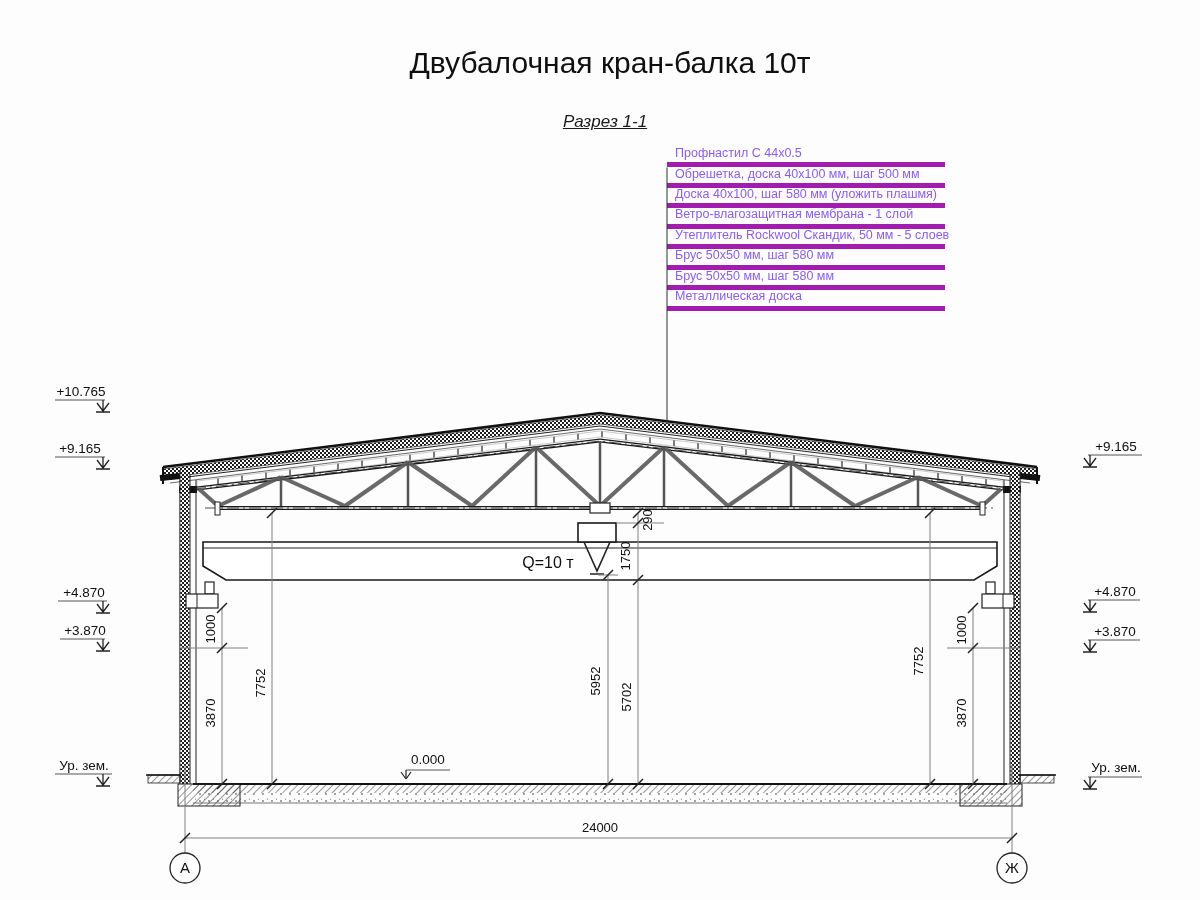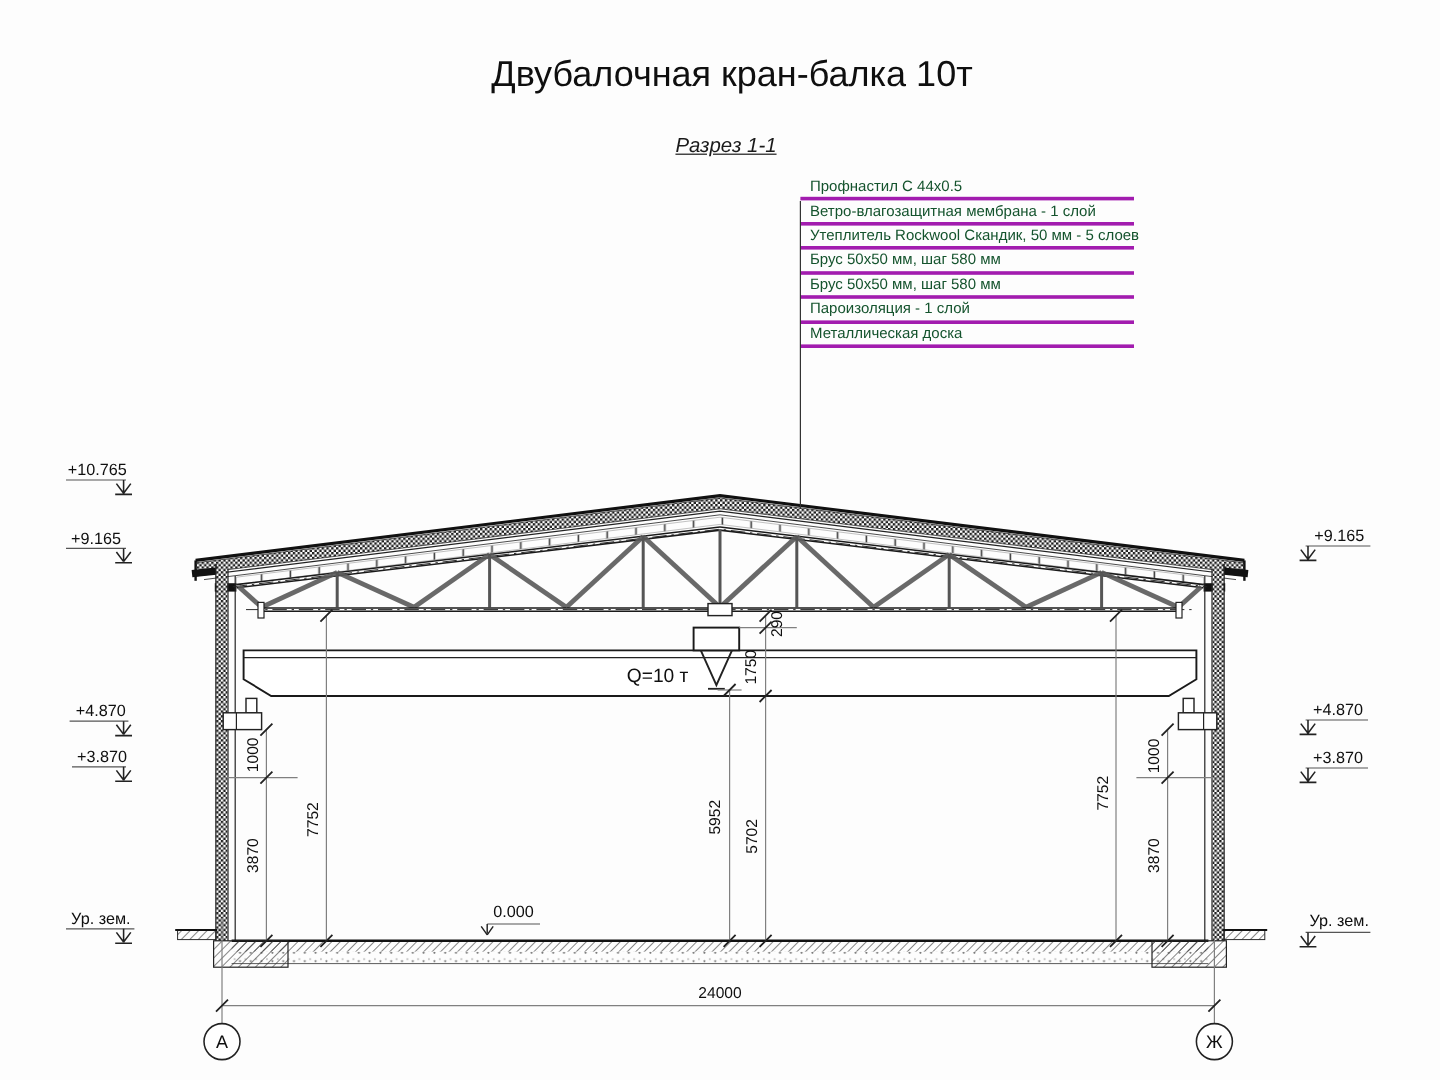--- a/index.html
+++ b/index.html
@@ -3,44 +3,45 @@
 <meta charset="utf-8">
 <style>
   html,body{margin:0;padding:0;background:#e9e9e9;}
   #stage{position:relative;width:1200px;height:900px;background:#fdfdfd;overflow:hidden;
          font-family:"Liberation Sans",sans-serif;color:#111;}
   .title{position:absolute;left:0;top:46px;width:1220px;text-align:center;
          font-size:30px;color:#0f0f0f;}
   .subtitle{position:absolute;left:0;top:112px;width:1210px;text-align:center;
          font-size:17px;font-style:italic;text-decoration:underline;color:#1a1a1a;}
   .layers{position:absolute;left:667px;top:147px;width:278px;}
-  .lrow{box-sizing:border-box;height:20.45px;border-bottom:3px solid #a21caf;
+  .lrow{box-sizing:border-box;height:20.45px;border-bottom:5px solid #a21caf;
         display:flex;align-items:flex-end;padding:0 0 2px 8px;
-        font-size:12.5px;line-height:1.15;white-space:nowrap;color:#14532d;}
+        font-size:12.5px;line-height:1.15;white-space:nowrap;color:#8b5cf6;}
   svg{position:absolute;left:0;top:0;}
   svg text{font-family:"Liberation Sans",sans-serif;fill:#0f0f0f;}
   .dimtxt{font-size:13px;}
   .elevtxt{font-size:13.5px;}
   .axtxt{font-size:15px;}
 </style>
 </head>
 <body>
 
 <div id="stage">
 
   <div class="title">Двубалочная кран-балка 10т</div>
   <div class="subtitle">Разрез 1-1</div>
 
   <div class="layers">
     <div class="lrow">Профнастил С 44х0.5</div>
+    <div class="lrow">Обрешетка, доска 40х100 мм, шаг 500 мм</div>
+    <div class="lrow">Доска 40х100, шаг 580 мм (уложить плашмя)</div>
     <div class="lrow">Ветро-влагозащитная мембрана - 1 слой</div>
     <div class="lrow">Утеплитель Rockwool Скандик, 50 мм - 5 слоев</div>
     <div class="lrow">Брус 50х50 мм, шаг 580 мм</div>
     <div class="lrow">Брус 50х50 мм, шаг 580 мм</div>
-    <div class="lrow">Пароизоляция - 1 слой</div>
     <div class="lrow">Металлическая доска</div>
   </div>
 
   <svg width="1200" height="900" viewBox="0 0 1200 900">
     <defs>
       <pattern id="pc" width="4" height="4" patternUnits="userSpaceOnUse">
         <rect width="4" height="4" fill="#fff"></rect>
         <rect width="2" height="2" fill="#1d1d1d"></rect>
         <rect x="2" y="2" width="2" height="2" fill="#1d1d1d"></rect>
       </pattern>

